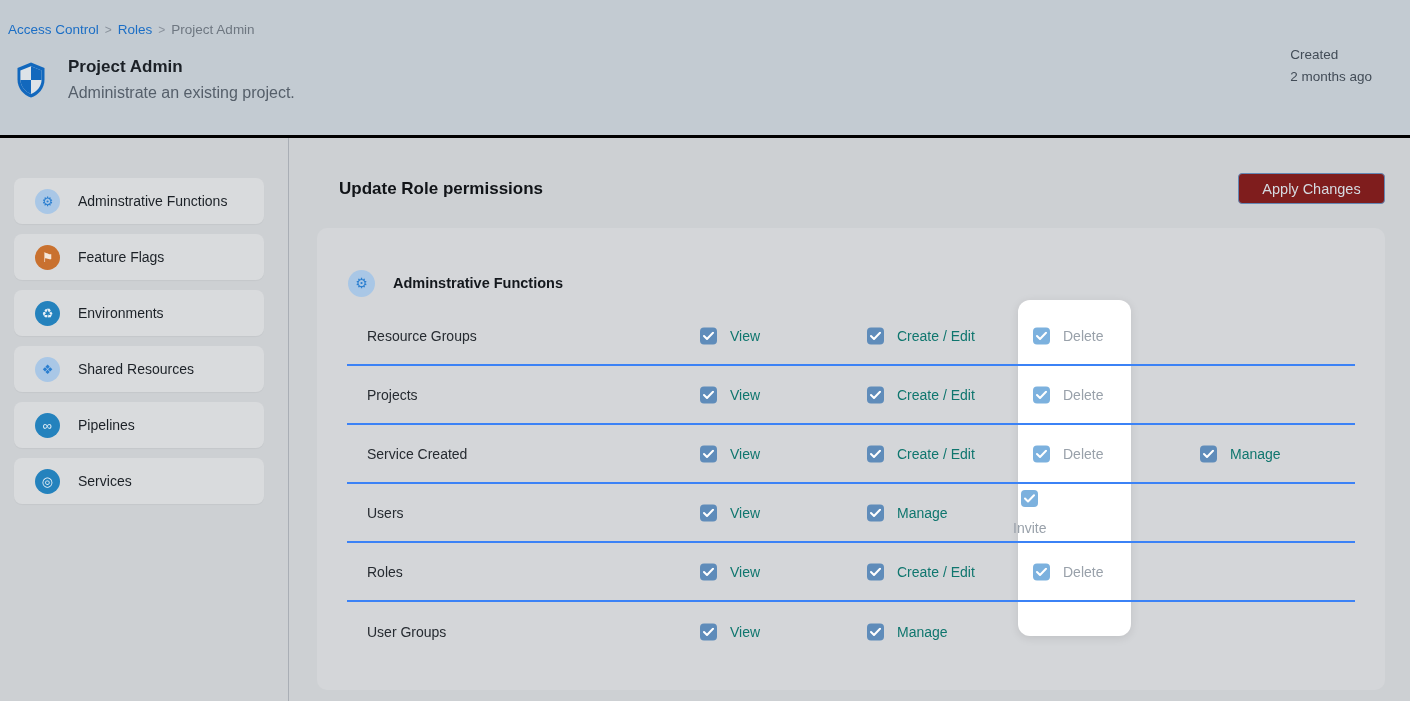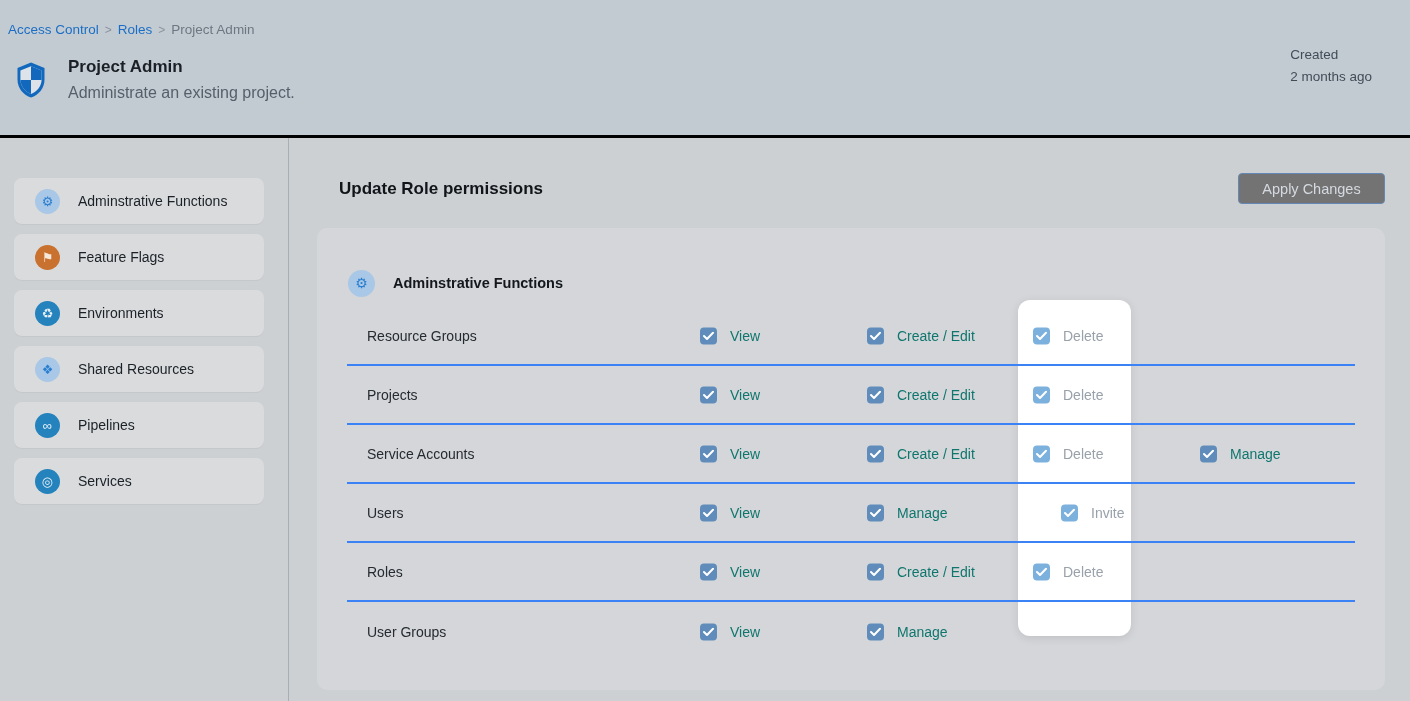--- a/index.html
+++ b/index.html
@@ -63,21 +63,21 @@
   .icon-orange { background: #c9712f; color: #f5e7da; }
 
   
   .main { flex: 1; padding: 35px 32px 0 28px; }
   .main-header {
     display: flex; align-items: center; justify-content: space-between;
     margin: 0 0 24px 0;
   }
   .main-title { font-size: 17px; font-weight: 700; color: #111418; margin-left: 22px; }
   .apply-btn {
-    width: 147px; height: 31px; background: #737373;
+    width: 147px; height: 31px; background: #7f1d1d;
     border: 1px solid #6488b5; border-radius: 4px;
     color: #d5dae0; font-size: 14.5px; font-family: "Liberation Sans", sans-serif;
     cursor: pointer;
   }
 
   .perm-card {
     position: relative;
     width: 1068px; height: 462px;
     background: #d4d6d9; border-radius: 10px;
   }
@@ -250,21 +250,21 @@
             <div class="perm-cell highlighted" style="left: 686px;">
     <span class="checkbox">
       <svg width="11" height="9" viewBox="0 0 11 9">
                   <path d="M1 4.5 L4 7.5 L10 1.2" stroke="#ffffff" stroke-width="2" fill="none" stroke-linecap="round" stroke-linejoin="round"></path>
                 </svg>
     </span>
     <span class="perm-label">Delete</span>
   </div>
           </div>
           <div class="perm-row">
-    <span class="row-label">Service Accounts</span>
+    <span class="row-label">Service Created</span>
   <div class="perm-cell" style="left: 353px;">
     <span class="checkbox">
       <svg width="11" height="9" viewBox="0 0 11 9">
                   <path d="M1 4.5 L4 7.5 L10 1.2" stroke="#ffffff" stroke-width="2" fill="none" stroke-linecap="round" stroke-linejoin="round"></path>
                 </svg>
     </span>
     <span class="perm-label">View</span>
   </div>
             <div class="perm-cell" style="left: 520px;">
     <span class="checkbox">
@@ -302,21 +302,21 @@
     <span class="perm-label">View</span>
   </div>
             <div class="perm-cell" style="left: 520px;">
     <span class="checkbox">
       <svg width="11" height="9" viewBox="0 0 11 9">
                   <path d="M1 4.5 L4 7.5 L10 1.2" stroke="#ffffff" stroke-width="2" fill="none" stroke-linecap="round" stroke-linejoin="round"></path>
                 </svg>
     </span>
     <span class="perm-label">Manage</span>
   </div>
-            <div class="perm-cell highlighted" style="left: 714px;">
+            <div class="perm-cell highlighted" style="left: 666px; flex-direction: column;">
     <span class="checkbox">
       <svg width="11" height="9" viewBox="0 0 11 9">
                   <path d="M1 4.5 L4 7.5 L10 1.2" stroke="#ffffff" stroke-width="2" fill="none" stroke-linecap="round" stroke-linejoin="round"></path>
                 </svg>
     </span>
     <span class="perm-label">Invite</span>
   </div>
           </div>
           <div class="perm-row">
     <span class="row-label">Roles</span>

